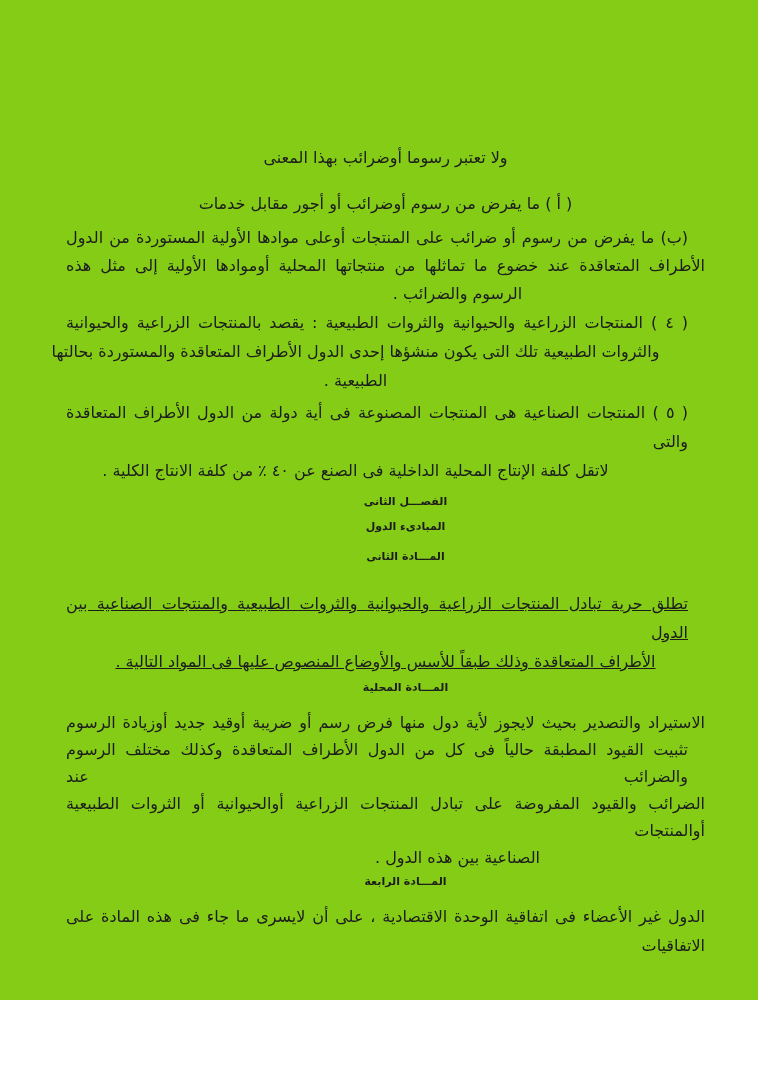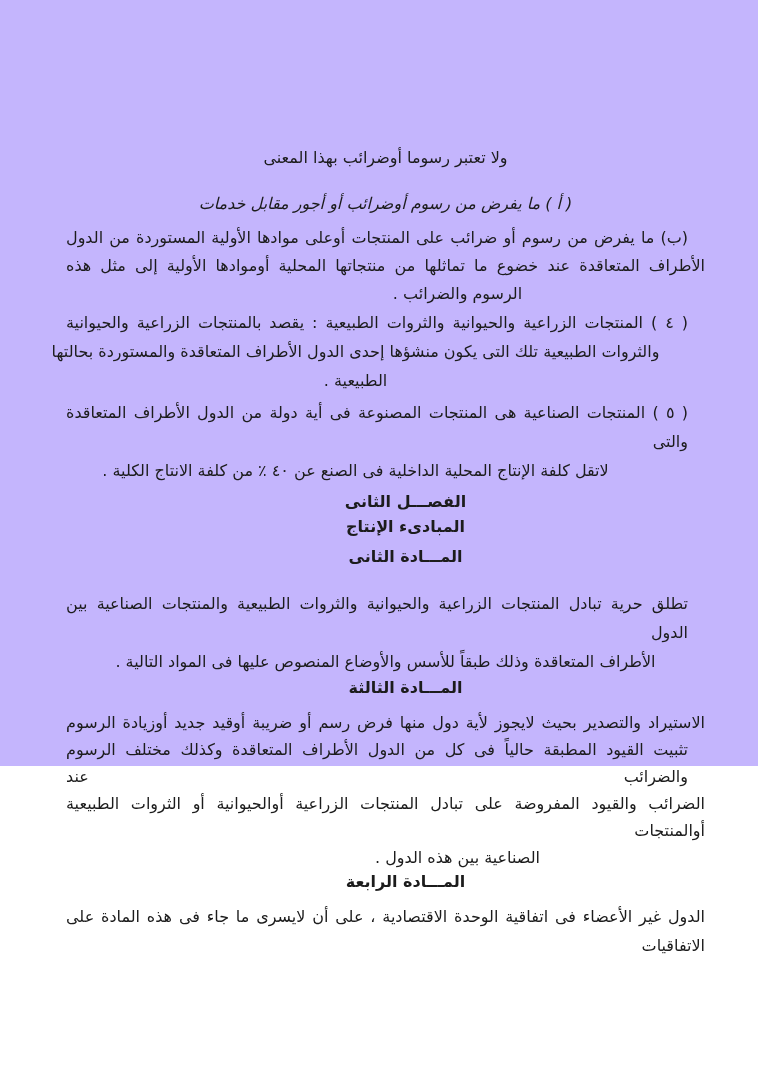--- a/index.html
+++ b/index.html
@@ -4,22 +4,22 @@
 <style>
   html,body{margin:0;padding:0;}
   body{
     width:758px;height:1078px;
     background:#ffffff;
     font-family:"DejaVu Sans",sans-serif;
     overflow:hidden;
   }
   .page{
     position:relative;
-    width:758px;height:766px;
-    background:#c4b5fd;
+    width:758px;height:1000px;
+    background:#84cc16;
     color:#1c1c1c;
   }
   .doc{
     direction:rtl;
     padding:143px 53px 0 66px; 
   }
   .para{
     font-size:16px;
     line-height:29px;
     margin:0;
@@ -29,36 +29,36 @@
   .l-j,.l-jf{
     text-align:justify;
     text-align-last:justify;
   }
   .l-jf{padding-right:17px;} 
   
   .l-c{text-align:center;}
   .l-cr{text-align:center;transform:translateX(72px);}
   .l-cl{text-align:center;transform:translateX(-30px);}
   .heading{
-    font-size:16px;
+    font-size:11px;
     font-weight:bold;
     line-height:22px;
     text-align:center;
     transform:translateX(20px);
   }
   
-  [data-name="item-a"]{margin-top:17px;font-style:italic;}
+  [data-name="item-a"]{margin-top:17px;}
   [data-name="item-b"]{margin-top:6px;line-height:28px;}
   [data-name="item-4-definition"]{margin-top:0;}
   [data-name="item-5-definition"]{margin-top:3px;}
   [data-name="imported-materials-note"]{margin-top:3px;}
   [data-name="chapter-2-heading"]{margin-top:6px;}
   [data-name="general-principles-heading"]{margin-top:3px;}
   [data-name="article-2-heading"]{margin-top:8px;}
-  [data-name="article-2-body"]{margin-top:21px;}
+  [data-name="article-2-body"]{margin-top:21px;text-decoration:underline;}
   [data-name="article-3-heading"]{margin-top:1px;}
   [data-name="article-3-body"]{margin-top:10px;line-height:27px;}
   [data-name="article-4-heading"]{margin-top:0;}
   [data-name="article-4-body"]{margin-top:9px;}
 </style>
 </head>
 <body style="background: rgb(255, 255, 255);">
 
 <div class="page" data-name="scanned-document-page" style="color: rgb(28, 28, 28);">
   <main class="doc" id="doc-body" data-name="document-body">
@@ -75,27 +75,27 @@
       </div>
       <div class="para" data-name="item-4-definition">
         <div class="line l-jf" data-name="item-4-definition-line">( ٤ ) المنتجات الزراعية والحيوانية والثروات الطبيعية : يقصد بالمنتجات الزراعية والحيوانية</div>
         <div class="line l-cl" data-name="item-4-definition-line">والثروات الطبيعية تلك التى يكون منشؤها إحدى الدول الأطراف المتعاقدة والمستوردة بحالتها الطبيعية .</div>
       </div>
       <div class="para" data-name="item-5-definition">
         <div class="line l-jf" data-name="item-5-definition-line">( ٥ ) المنتجات الصناعية هى المنتجات المصنوعة فى أية دولة من الدول الأطراف المتعاقدة والتى</div>
         <div class="line l-cl" data-name="item-5-definition-line">لاتقل كلفة الإنتاج المحلية الداخلية فى الصنع عن ٤٠ ٪ من كلفة الانتاج الكلية .</div>
       </div>
       <div class="heading" data-name="chapter-2-heading">الفصـــل الثانى</div>
-      <div class="heading" data-name="general-principles-heading">المبادىء الإنتاج</div>
+      <div class="heading" data-name="general-principles-heading">المبادىء الدول</div>
       <div class="heading" data-name="article-2-heading">المـــادة الثانى</div>
       <div class="para" data-name="article-2-body">
         <div class="line l-jf" data-name="article-2-body-line">تطلق حرية تبادل المنتجات الزراعية والحيوانية والثروات الطبيعية والمنتجات الصناعية بين الدول</div>
         <div class="line l-c" data-name="article-2-body-line">الأطراف المتعاقدة وذلك طبقاً للأسس والأوضاع المنصوص عليها فى المواد التالية .</div>
       </div>
-      <div class="heading" data-name="article-3-heading">المـــادة الثالثة</div>
+      <div class="heading" data-name="article-3-heading">المـــادة المحلية</div>
       <div class="para" data-name="article-3-body">
         <div class="line l-j" data-name="article-3-body-line">الاستيراد والتصدير بحيث لايجوز لأية دول منها فرض رسم أو ضريبة أوقيد جديد أوزيادة الرسوم</div>
         <div class="line l-jf" data-name="article-3-body-line">تثبيت القيود المطبقة حالياً فى كل من الدول الأطراف المتعاقدة وكذلك مختلف الرسوم والضرائب عند</div>
         <div class="line l-j" data-name="article-3-body-line">الضرائب والقيود المفروضة على تبادل المنتجات الزراعية أوالحيوانية أو الثروات الطبيعية أوالمنتجات</div>
         <div class="line l-cr" data-name="article-3-body-line">الصناعية بين هذه الدول .</div>
       </div>
       <div class="heading" data-name="article-4-heading">المـــادة الرابعة</div>
       <div class="para" data-name="article-4-body">
         <div class="line l-j" data-name="article-4-body-line">الدول غير الأعضاء فى اتفاقية الوحدة الاقتصادية ، على أن لايسرى ما جاء فى هذه المادة على الاتفاقيات</div>
       </div>

